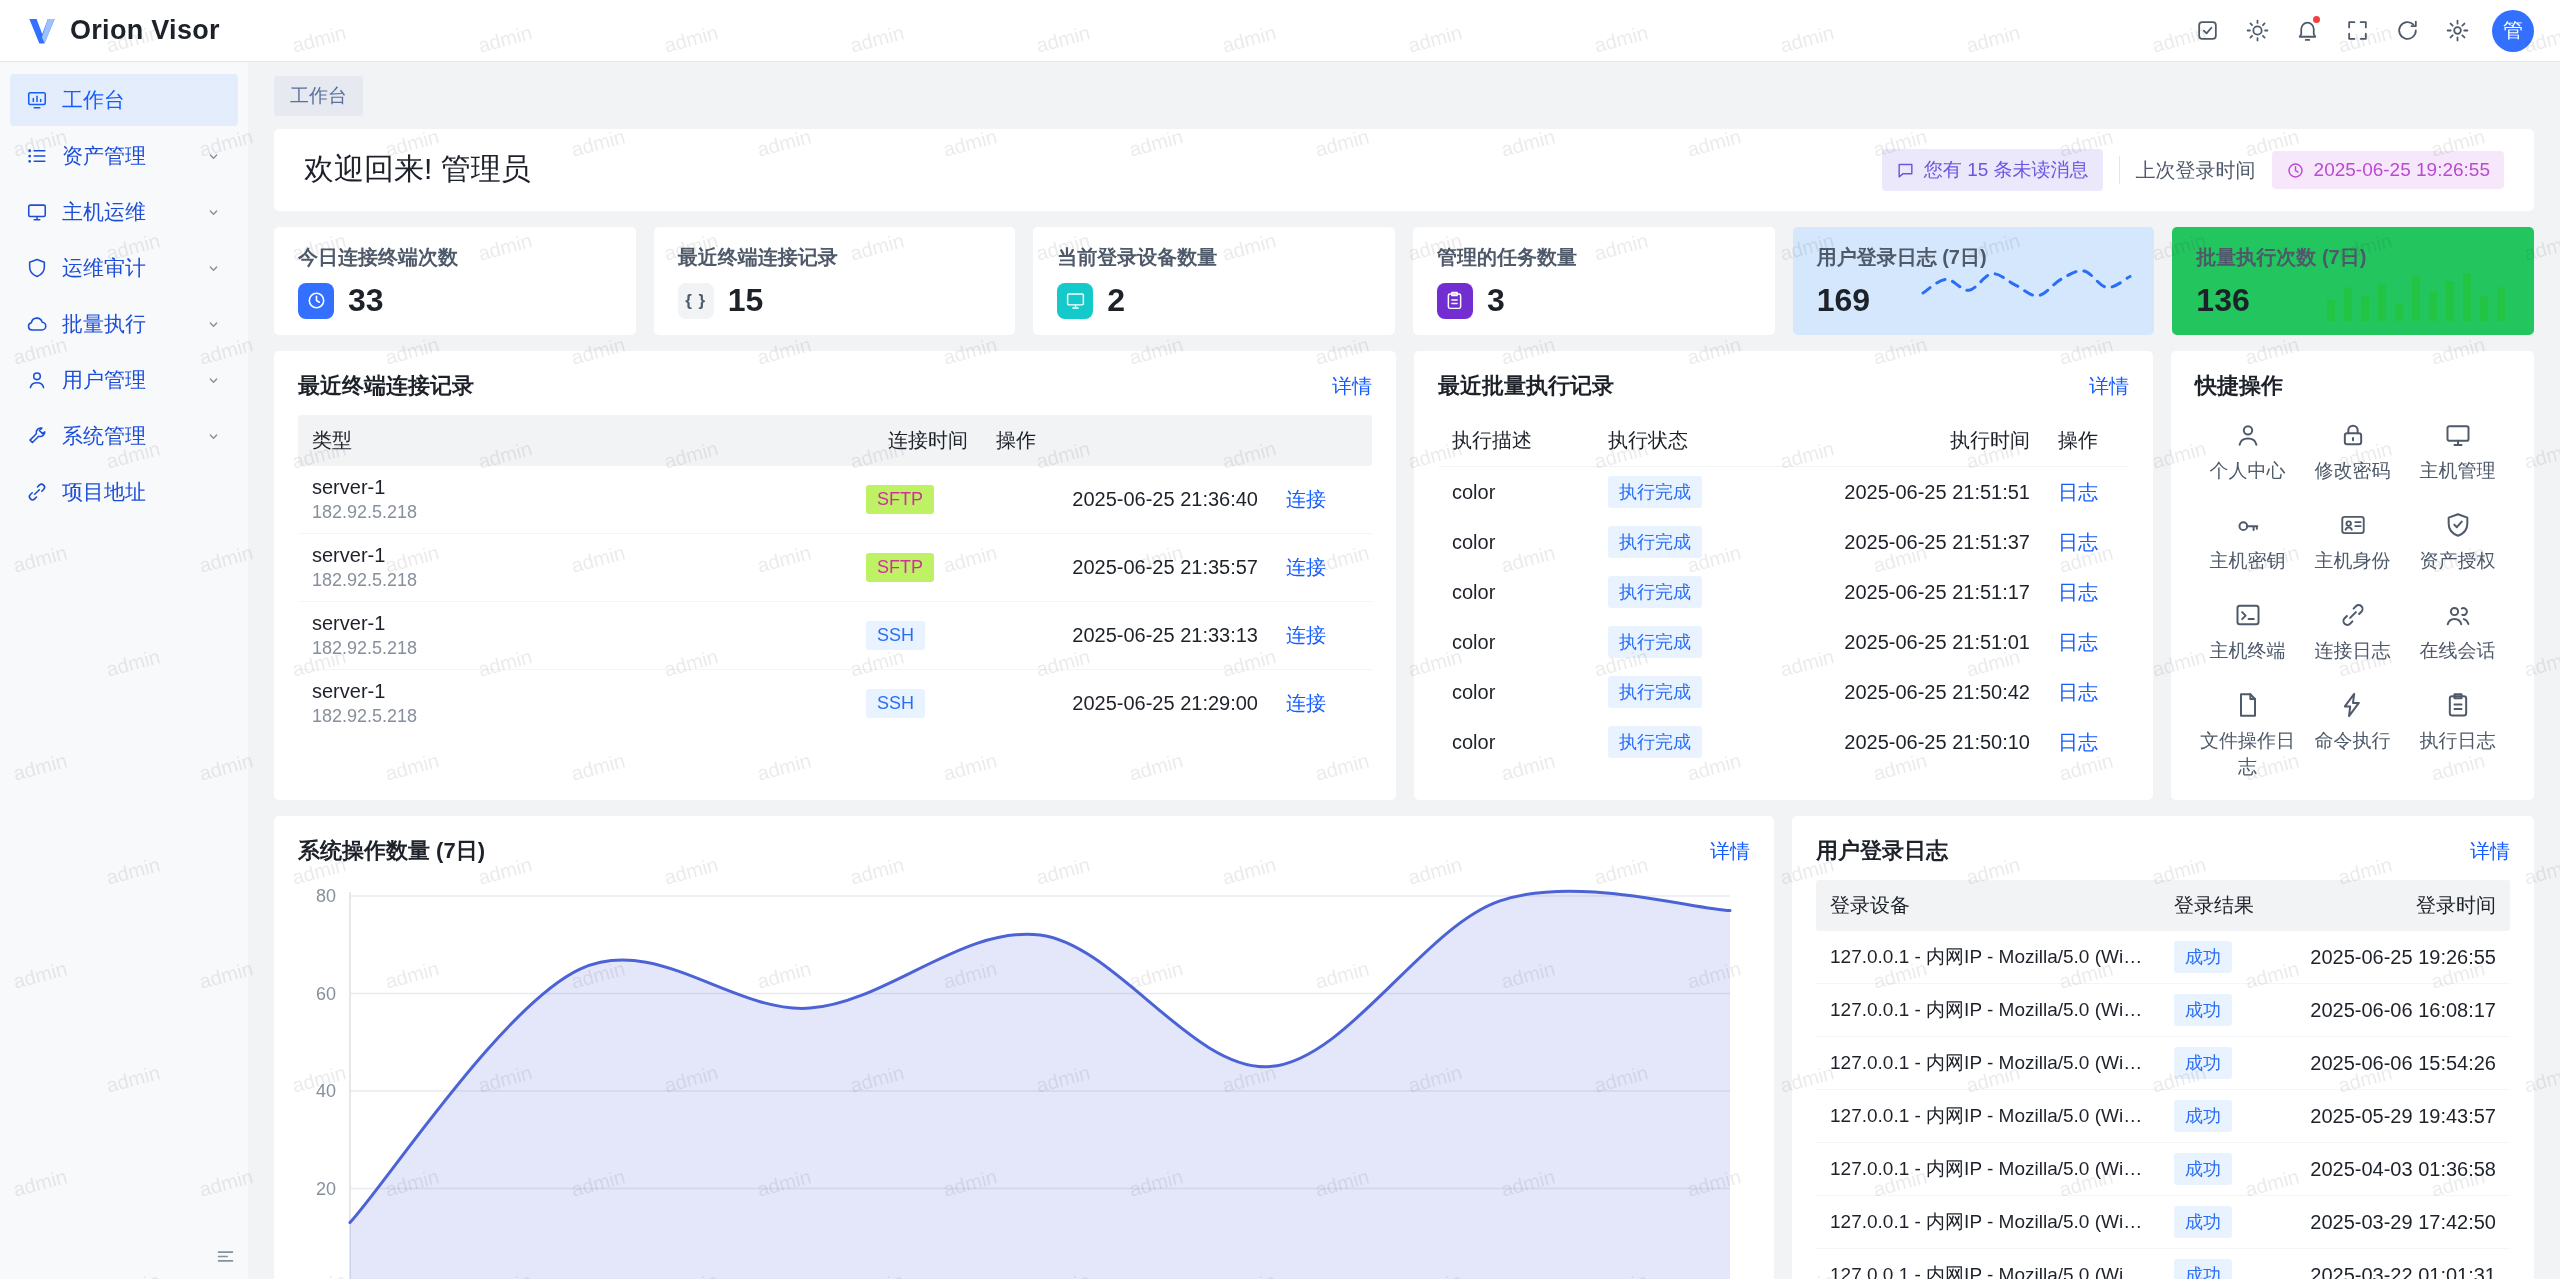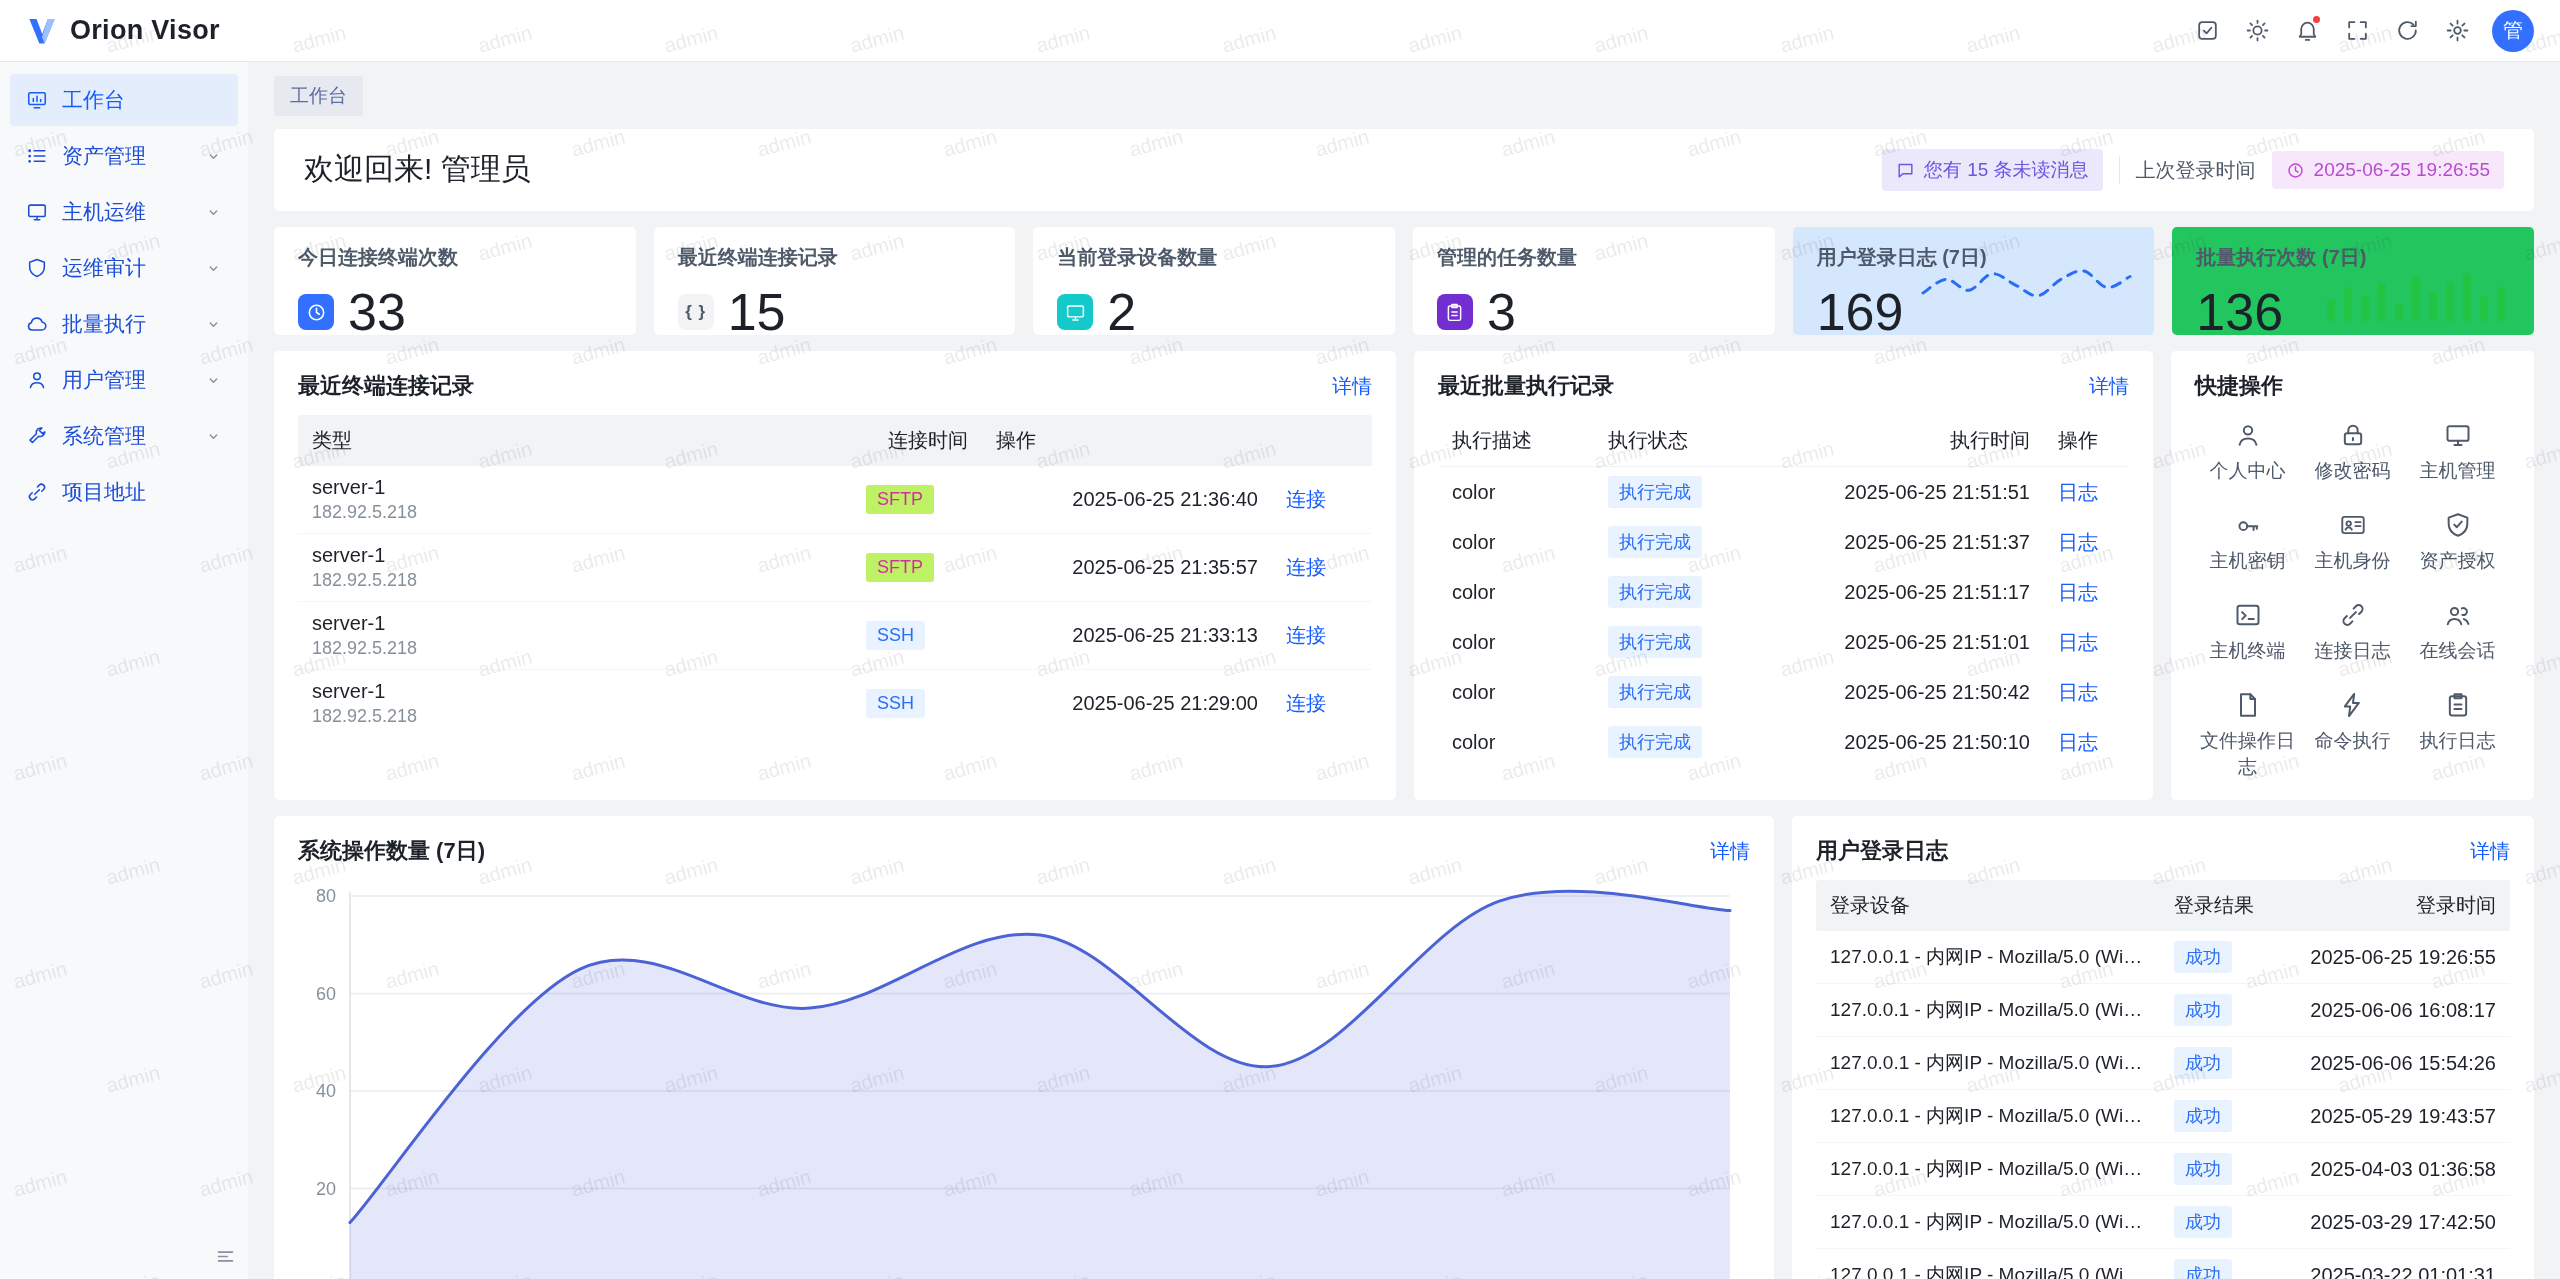--- a/index.html
+++ b/index.html
@@ -44,21 +44,21 @@
 
 .stats{display:grid;grid-template-columns:repeat(6,1fr);gap:18px;margin-bottom:16px}
 .stat-card{background:#fff;border-radius:5px;padding:17px 24px;height:108px;position:relative;overflow:hidden}
 .stat-card.blue{background:#d4e7fc}
 .stat-card.green{background:#22c55e}
 .stat-label{font-size:20px;color:#4e5969;font-weight:700}
 .stat-value-row{display:flex;align-items:center;gap:14px;margin-top:11px}
 .stat-icon{width:36px;height:36px;border-radius:8px;display:flex;align-items:center;justify-content:center;color:#fff;flex-shrink:0}
 .stat-icon .ic{width:21px;height:21px}
 .stat-icon.braces{background:#f2f3f5;color:#4e5969;font-size:17px;font-weight:700;letter-spacing:1px}
-.stat-value{font-size:52px;font-weight:400}
+.stat-value{font-size:32px;font-weight:700}
 .spark{position:absolute;right:20px;bottom:14px;overflow:visible}
 
 .mid{display:grid;grid-template-columns:1122fr 739fr 363fr;gap:18px;margin-bottom:16px}
 .bottom{display:grid;grid-template-columns:1500fr 742fr;gap:18px}
 .panel{padding:20px 24px;min-width:0;overflow:hidden}
 .panel-head{display:flex;align-items:center;justify-content:space-between;margin-bottom:14px}
 .panel-title{font-size:22px;font-weight:600}
 .link{color:#165dff;font-size:20px;cursor:pointer}
 
 .thead{display:grid;align-items:center;background:#f2f3f5;border-radius:3px;font-size:20px;font-weight:500;color:#1d2129}

